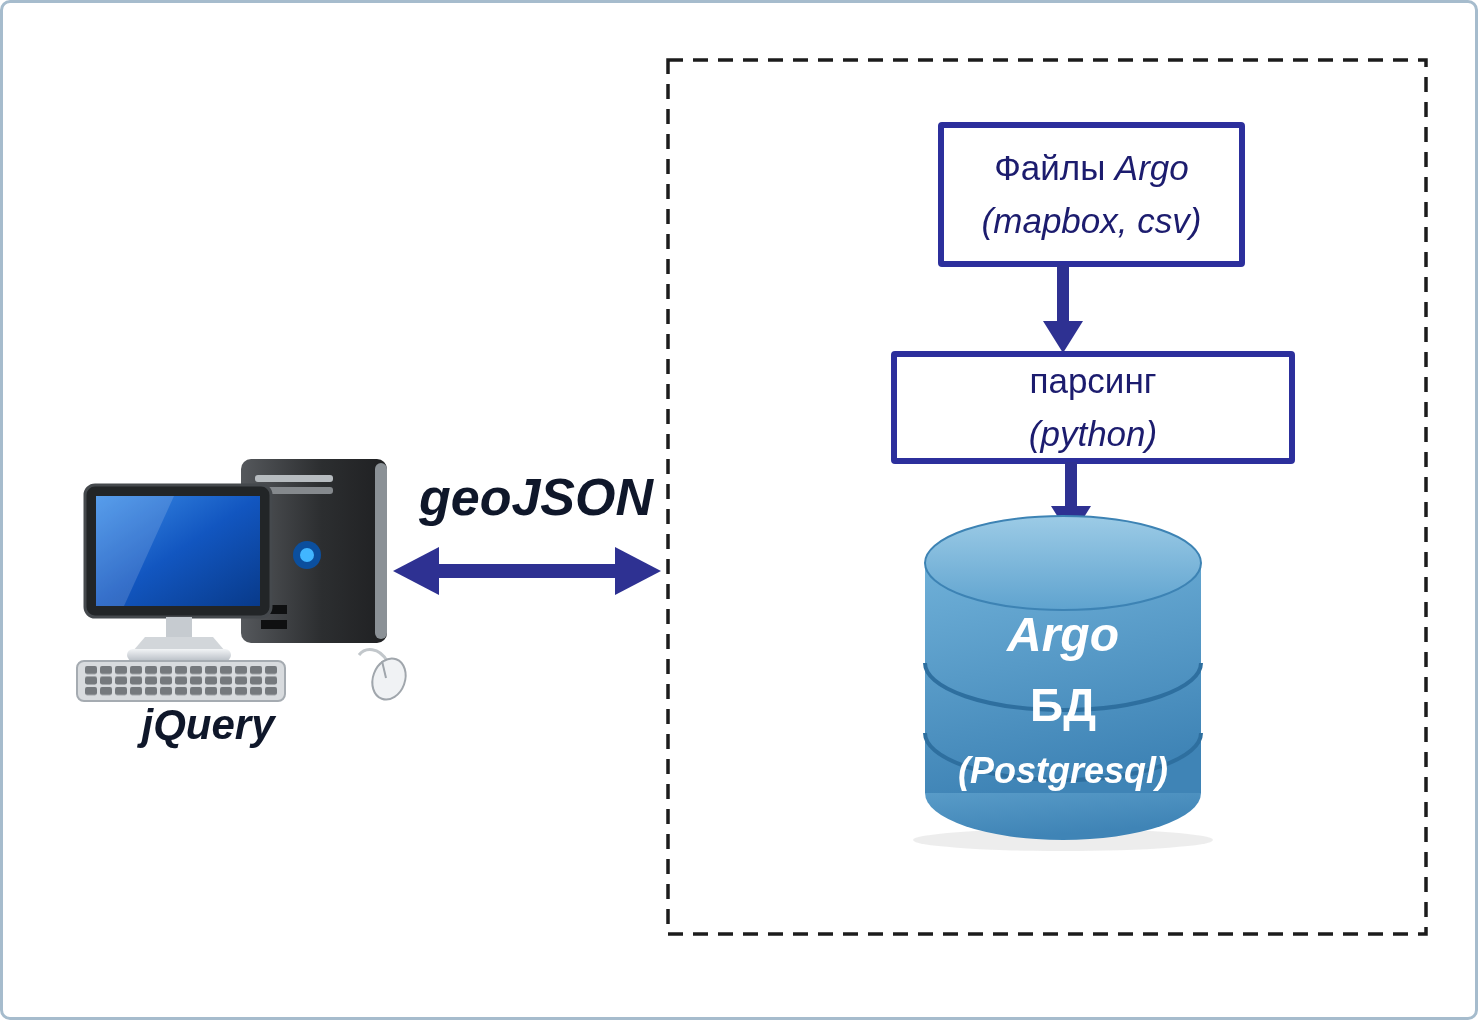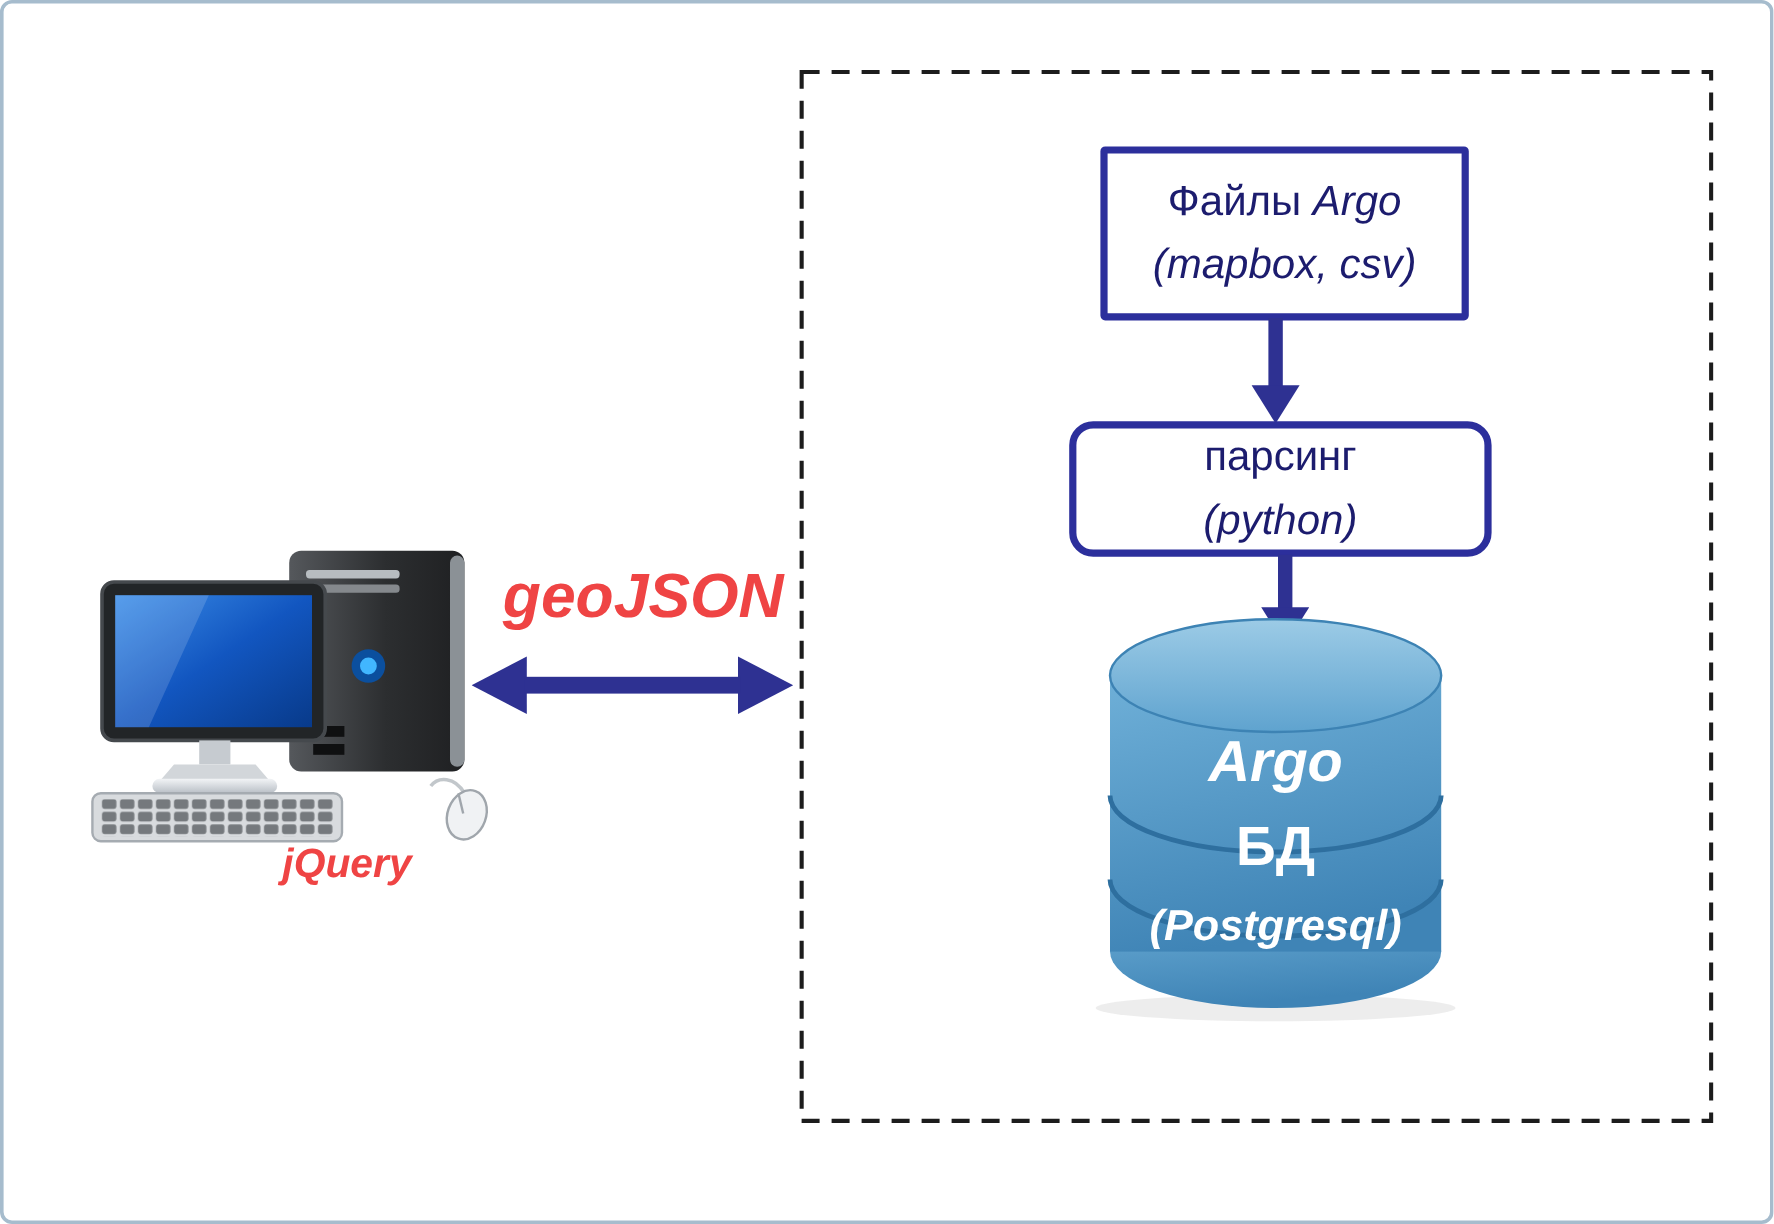--- a/index.html
+++ b/index.html
@@ -12,49 +12,49 @@
     border-radius: 10px;
     box-sizing: border-box;
     overflow: hidden;
     font-family: "Liberation Sans", sans-serif;
   }
   .abs { position: absolute; }
   .it { font-style: italic; }
 
   
   .lbl {
-    color: #ef4444;
+    color: #0f172a;
     font-style: italic;
     font-weight: 600;
     text-align: center;
     white-space: nowrap;
   }
   .geojson   { left: 398px; top: 464px; width: 270px; font-size: 52px; }
-  .client1   { left: 70px;  top: 698px; width: 270px; font-size: 34px; text-align: right; }
+  .client1   { left: 70px;  top: 698px; width: 270px; font-size: 42px; }
   .client2   { left: 45px;  top: 758px; width: 330px; font-size: 46px; }
 
   
   .dashed-box { left: 663px; top: 55px; }
 
   
   .flow-box {
     border: 6px solid #2c2f9c;
     background: #ffffff;
     color: #1c1c6e;
     font-size: 35px;
     line-height: 1.5;
     display: flex;
     flex-direction: column;
     align-items: center;
     justify-content: center;
     text-align: center;
     box-sizing: border-box;
   }
-  .files-box   { left: 914px; top: 119px; width: 307px; height: 145px; border-radius: 4px; }
-  .parsing-box { left: 888px; top: 348px; width: 352px; height: 113px; border-radius: 20px; }
+  .files-box   { left: 935px; top: 119px; width: 307px; height: 145px; border-radius: 4px; }
+  .parsing-box { left: 888px; top: 348px; width: 404px; height: 113px; border-radius: 4px; }
   .files-box .w1 { margin-right: 0.27em; }
 
   .arrow  { fill: #2e3192; }
   svg text { font-family: "Liberation Sans", sans-serif; }
 </style>
 </head>
 <body>
 
 <div class="canvas">
 

